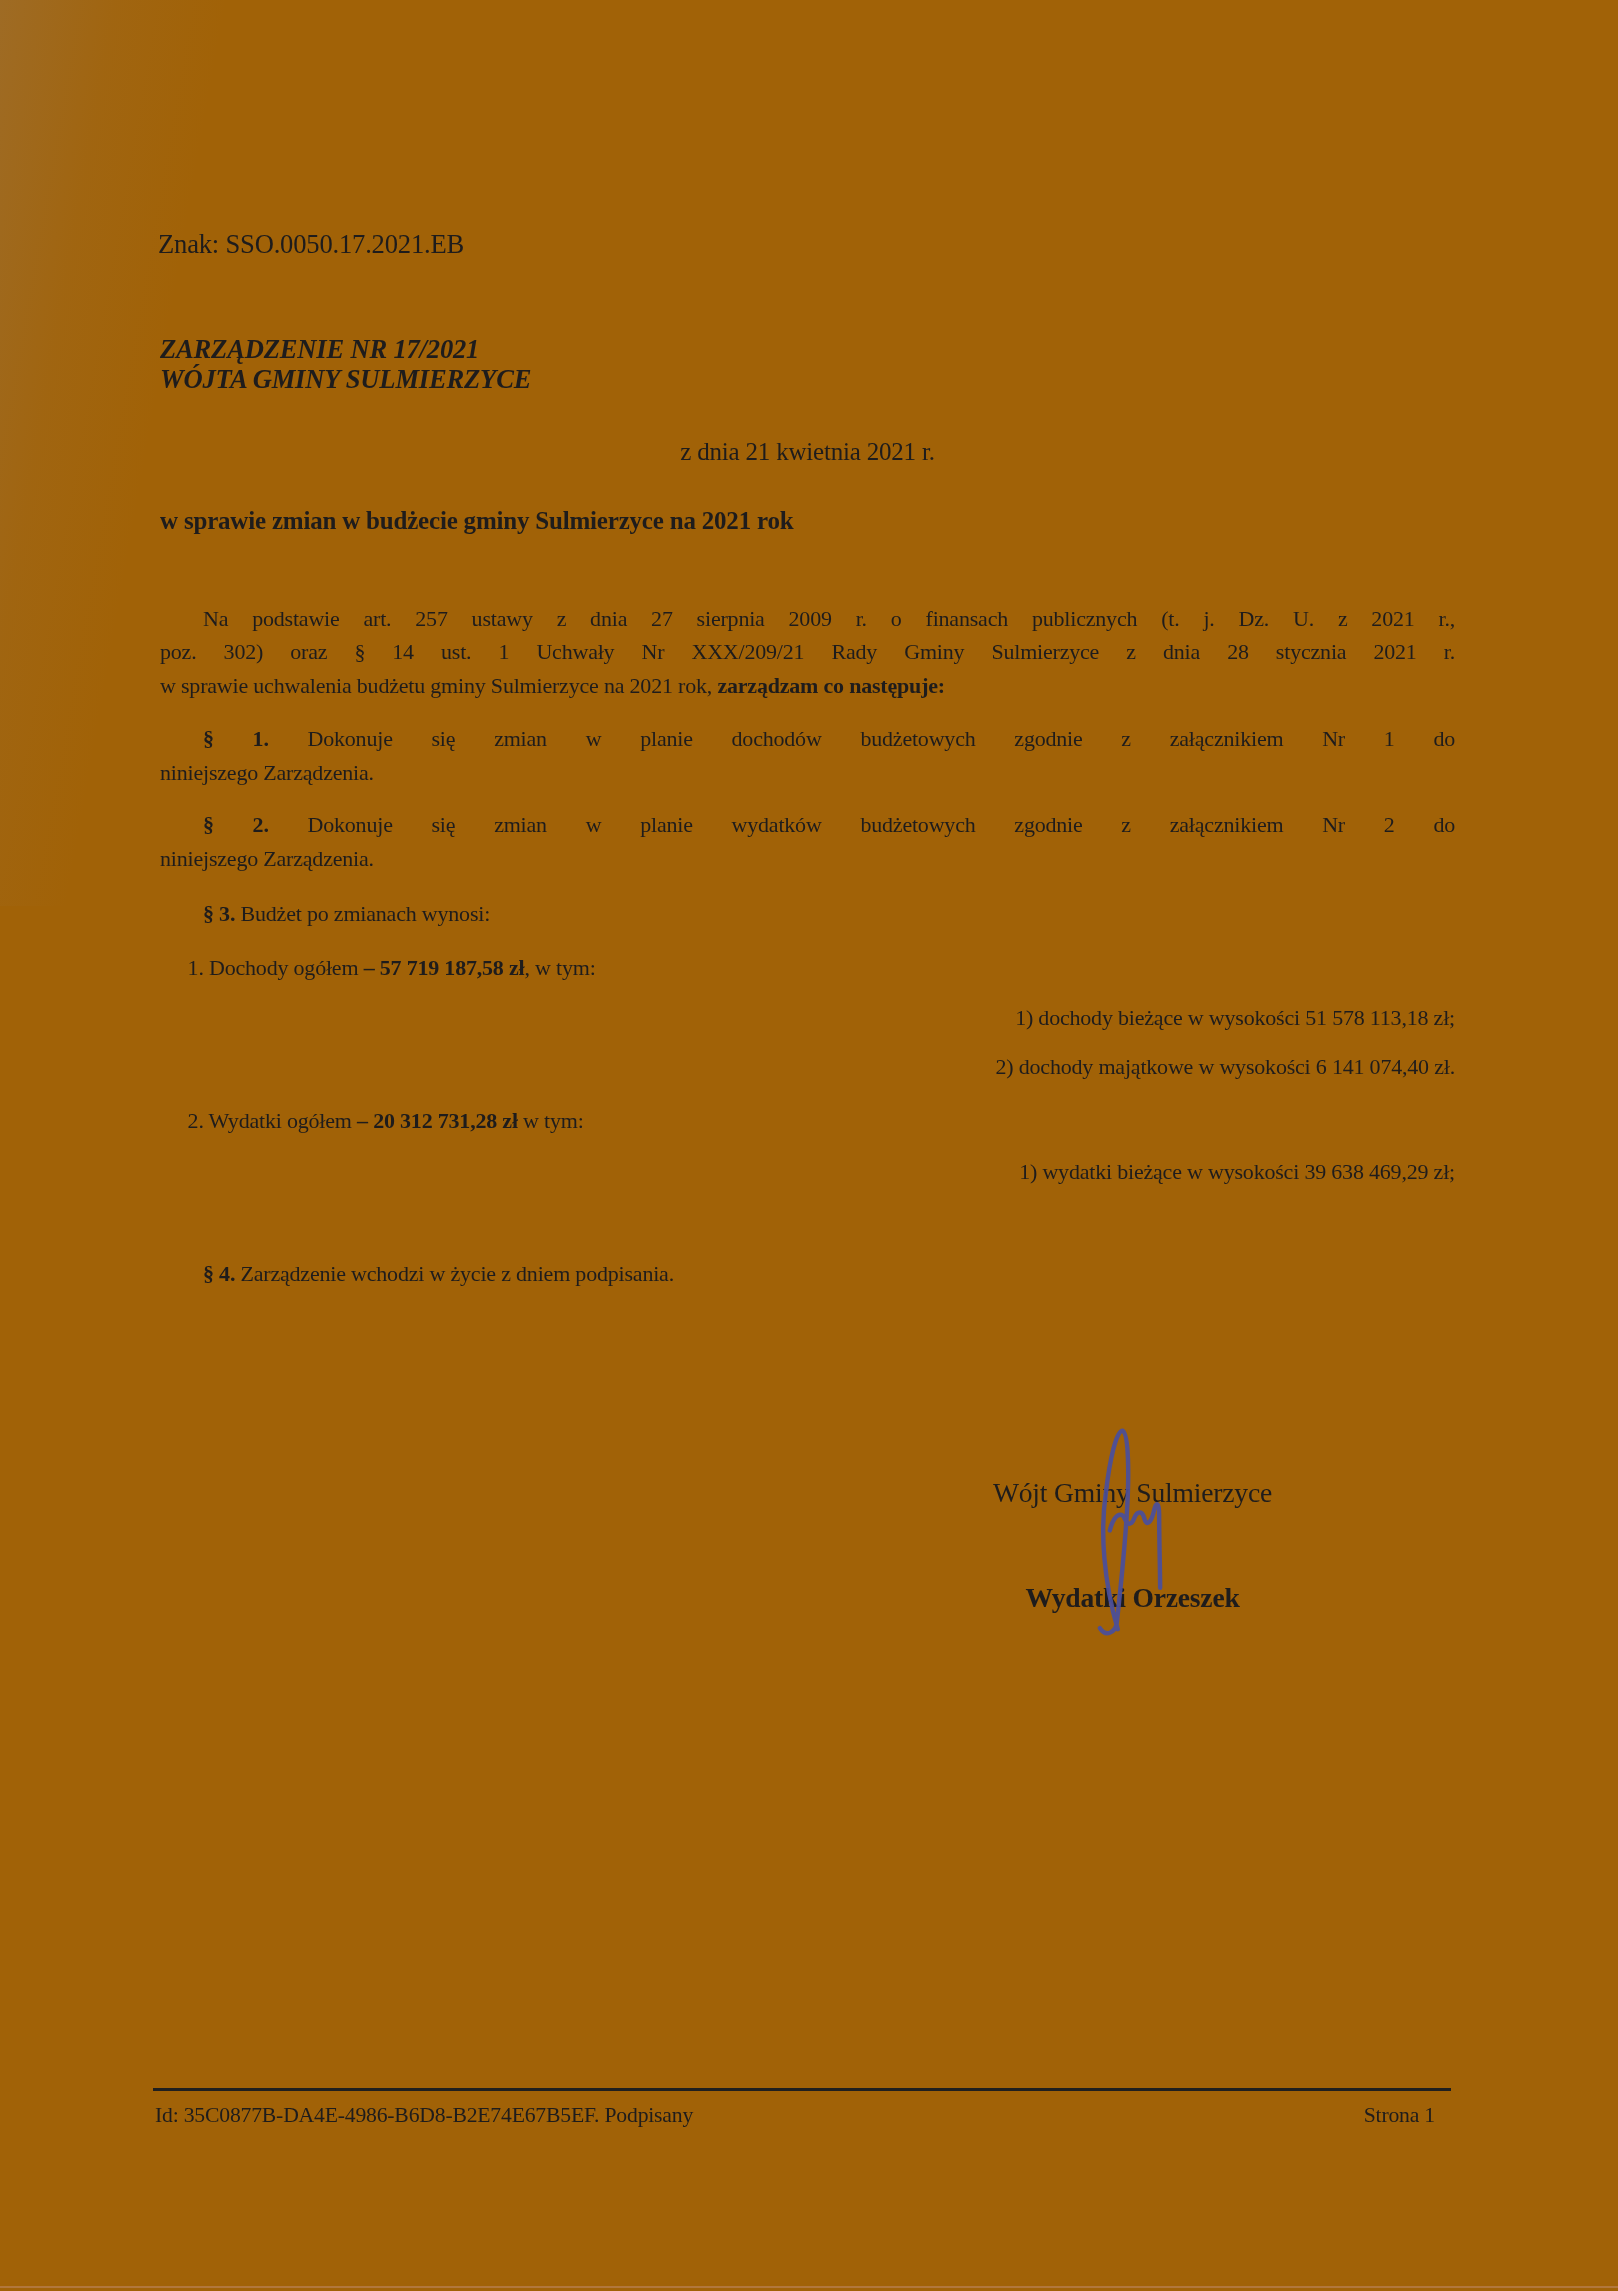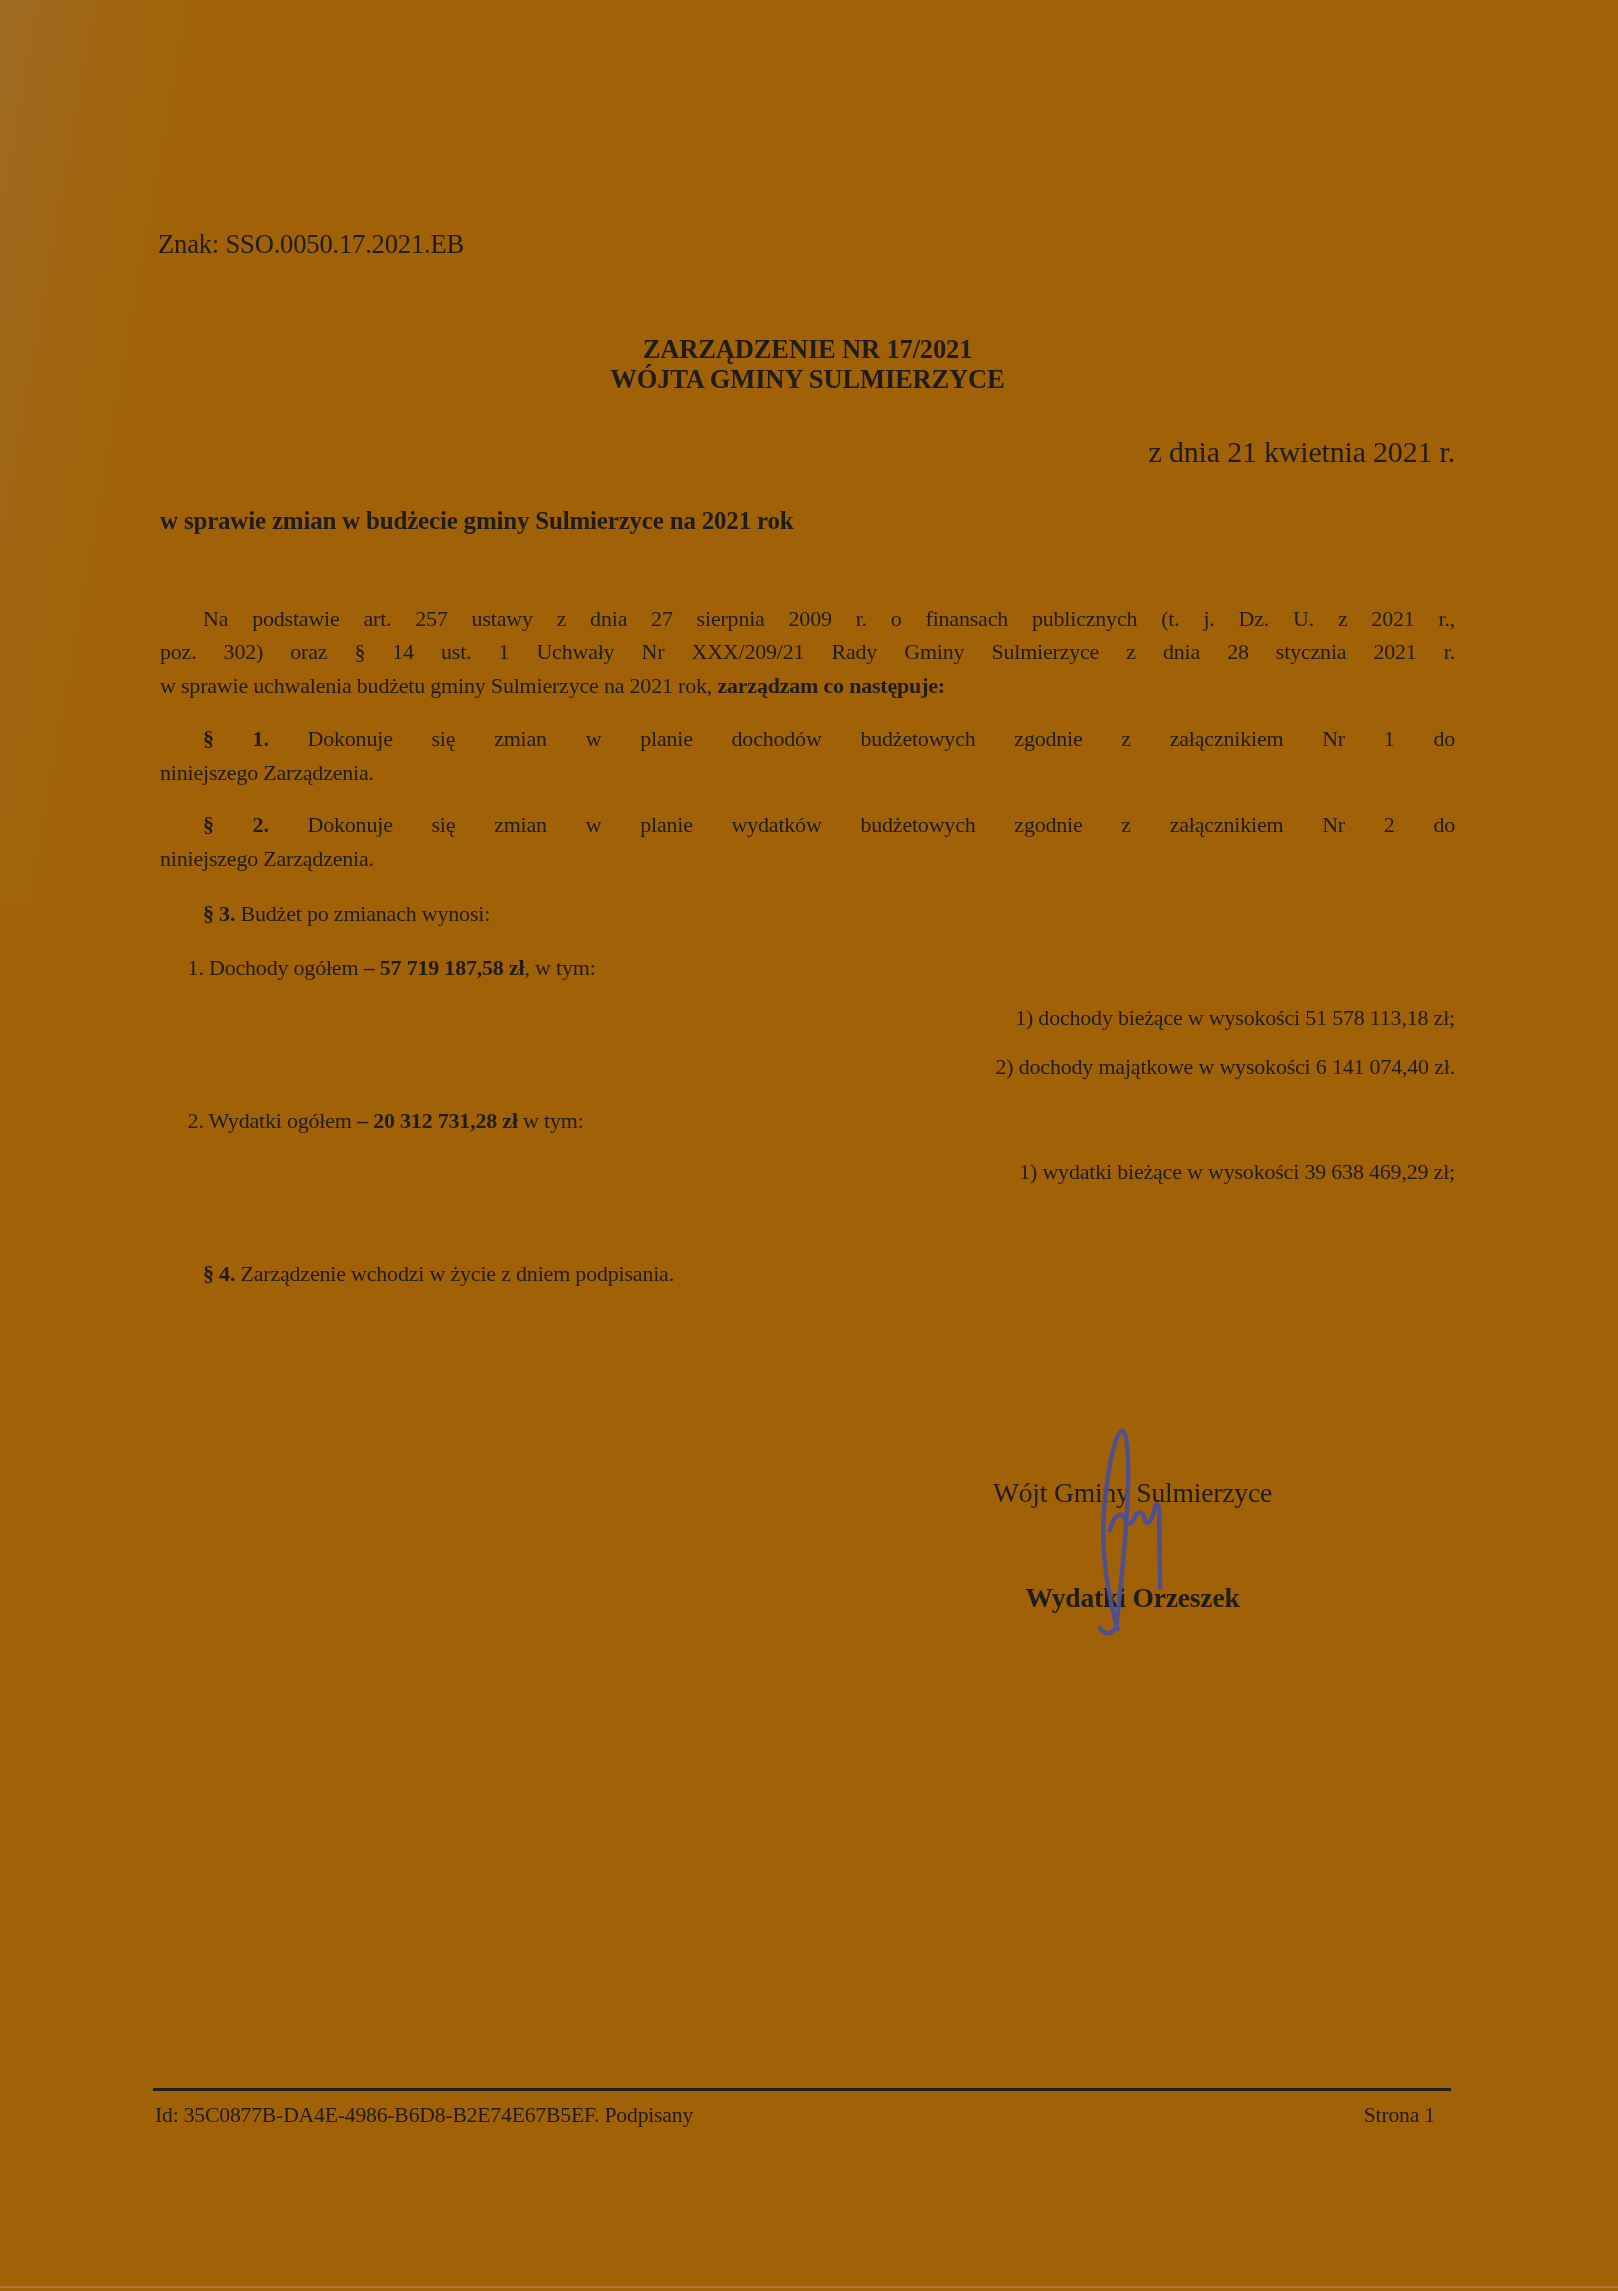--- a/index.html
+++ b/index.html
@@ -22,28 +22,28 @@
   .scan-bottom{
     position:absolute;left:0;bottom:3px;width:100%;height:2px;
     background:rgba(205,160,160,0.35);
     pointer-events:none;
   }
   .znak{
     position:absolute;top:228px;left:158px;
     font-size:26.6px;line-height:33px;
   }
   .title{
-    position:absolute;left:160px;width:1295px;text-align:center;
-    font-size:26.6px;font-weight:bold;line-height:29.6px;
+    position:absolute;left:160px;width:1295px;
+    font-size:26.6px;font-weight:bold;line-height:29.6px;font-style:italic;
   }
   .title1{top:335px;}
   .title2{top:365px;}
   .dateline{
-    position:absolute;top:437px;left:160px;width:1295px;text-align:right;
-    font-size:30px;line-height:29.6px;
+    position:absolute;top:437px;left:160px;width:1295px;text-align:center;
+    font-size:25px;line-height:29.6px;
   }
   .subject{
     position:absolute;top:506px;left:160px;width:1295px;
     font-size:25px;font-weight:bold;line-height:29.6px;
   }
   .bline{
     position:absolute;left:160px;width:1295px;height:33px;
     font-size:22px;line-height:33px;
     box-sizing:border-box;
     white-space:normal;

